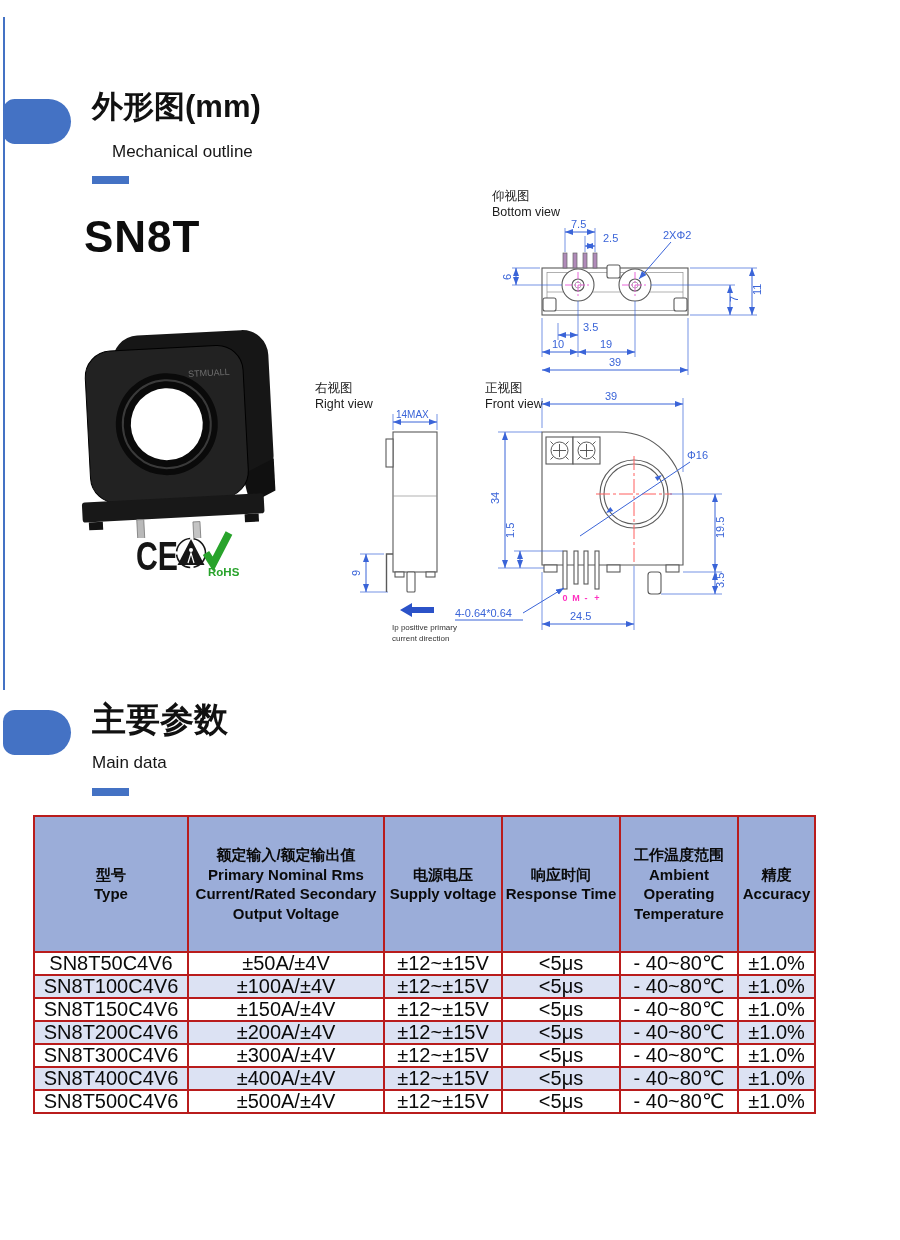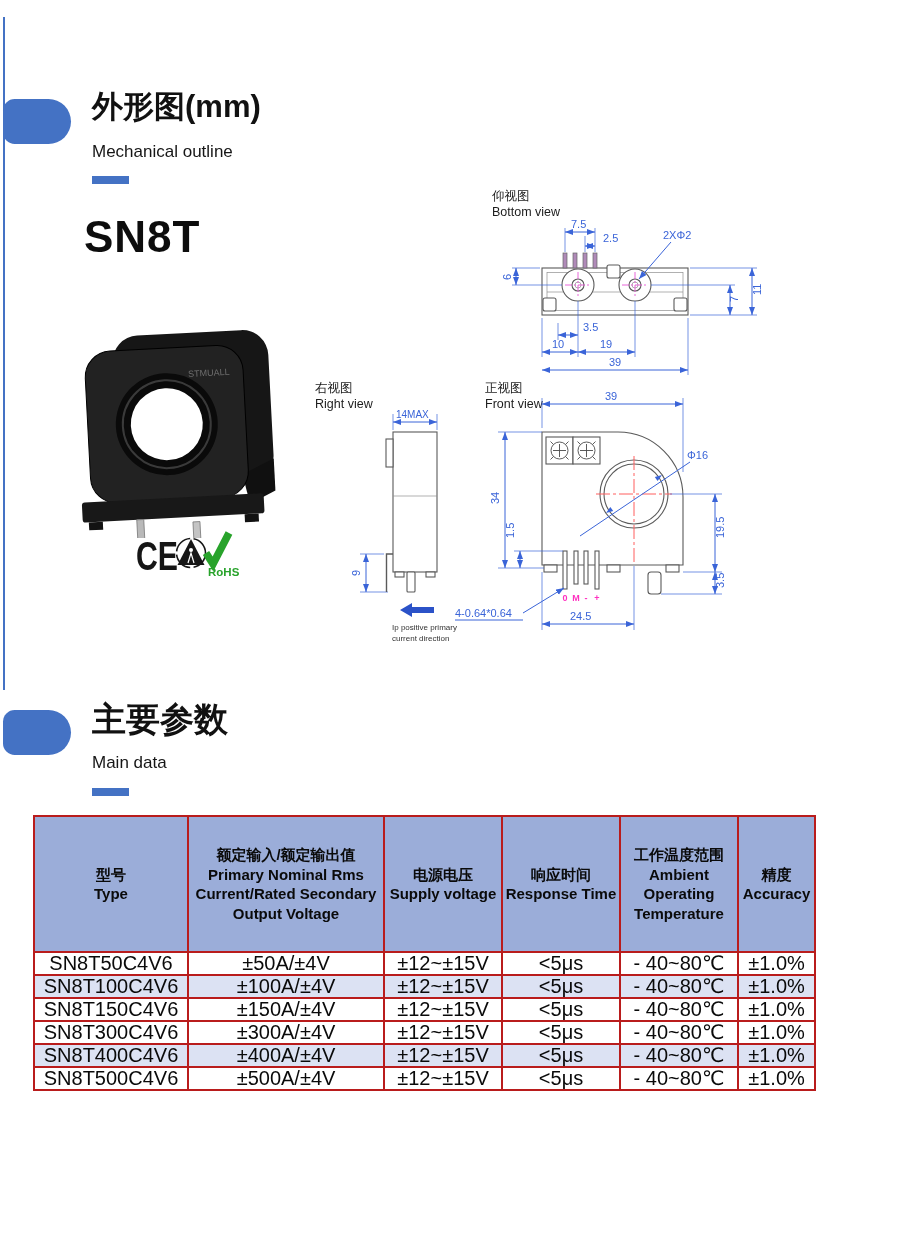--- a/index.html
+++ b/index.html
@@ -5,21 +5,21 @@
   html,body{margin:0;padding:0;background:#e8e8e8;}
   #page{position:relative;width:900px;height:1240px;background:#ffffff;
         font-family:"Liberation Sans","DejaVu Sans",sans-serif;overflow:hidden;margin:0 auto;padding-left:38px;}
   .abs{position:absolute;}
   .vline{left:3px;top:17px;width:2px;height:673px;background:var(--accent,#4472C4);}
   .pill{left:3px;width:68px;height:45px;background:var(--accent,#4472C4);border-radius:12px 23px 23px 12px;}
   #pill1{top:99px;} #pill2{top:710px;}
   .h-zh{left:92px;font-size:31px;font-weight:700;color:#111;white-space:nowrap;}
   #h1zh{top:86px;} #h2zh{top:697px;font-size:34px;}
   .h-en{left:92px;font-size:17px;color:#161616;}
-  #h1en{top:142px;} #h2en{top:753px;}
+  #h1en{top:142px;margin-left:20px;} #h2en{top:753px;}
   .bar{left:92px;width:37px;height:8px;background:var(--accent,#4472C4);}
   #bar1{top:176px;} #bar2{top:788px;}
   #model{left:84px;top:212px;font-size:44px;font-weight:800;color:#0d0d0d;letter-spacing:1px;}
 
   
   svg text{font-family:"Liberation Sans","DejaVu Sans",sans-serif;}
   .lblzh{fill:#1c1c1c;font-size:12.5px;}
   .lblen{fill:#1c1c1c;font-size:12.5px;}
   .dim{fill:#3A64D8;font-size:11px;}
   .dim10{fill:#3A64D8;font-size:10px;}
@@ -342,20 +342,28 @@
           <td>±1.0%</td>
         </tr>
         <tr>
           <td>SN8T150C4V6</td>
           <td>±150A/±4V</td>
           <td>±12~±15V</td>
           <td>&lt;5μs</td>
           <td>- 40~80℃</td>
           <td>±1.0%</td>
         </tr>
+        <tr class="alt">
+          <td>SN8T200C4V6</td>
+          <td>±200A/±4V</td>
+          <td>±12~±15V</td>
+          <td>&lt;5μs</td>
+          <td>- 40~80℃</td>
+          <td>±1.0%</td>
+        </tr>
         <tr>
           <td>SN8T300C4V6</td>
           <td>±300A/±4V</td>
           <td>±12~±15V</td>
           <td>&lt;5μs</td>
           <td>- 40~80℃</td>
           <td>±1.0%</td>
         </tr>
         <tr class="alt">
           <td>SN8T400C4V6</td>

